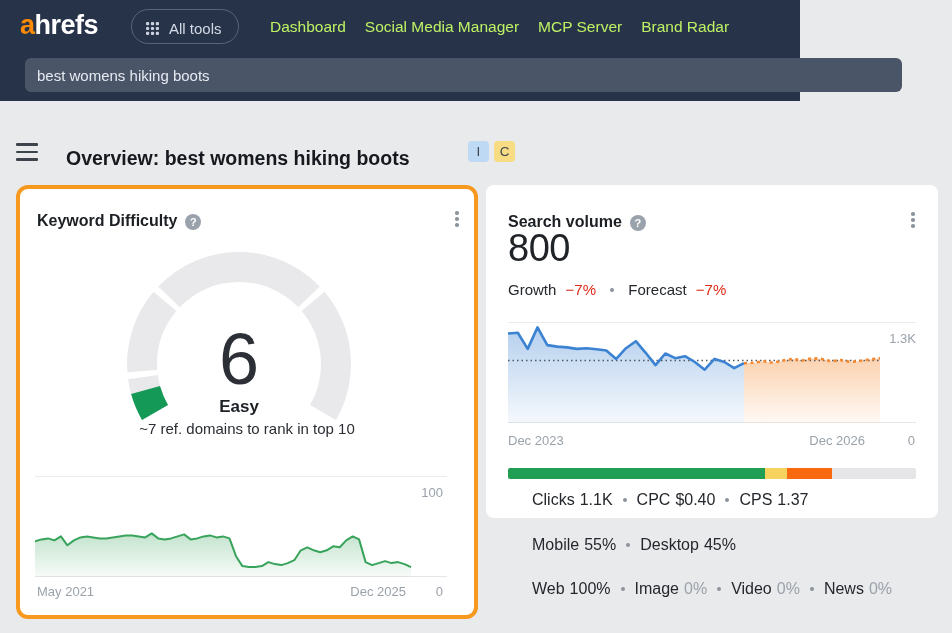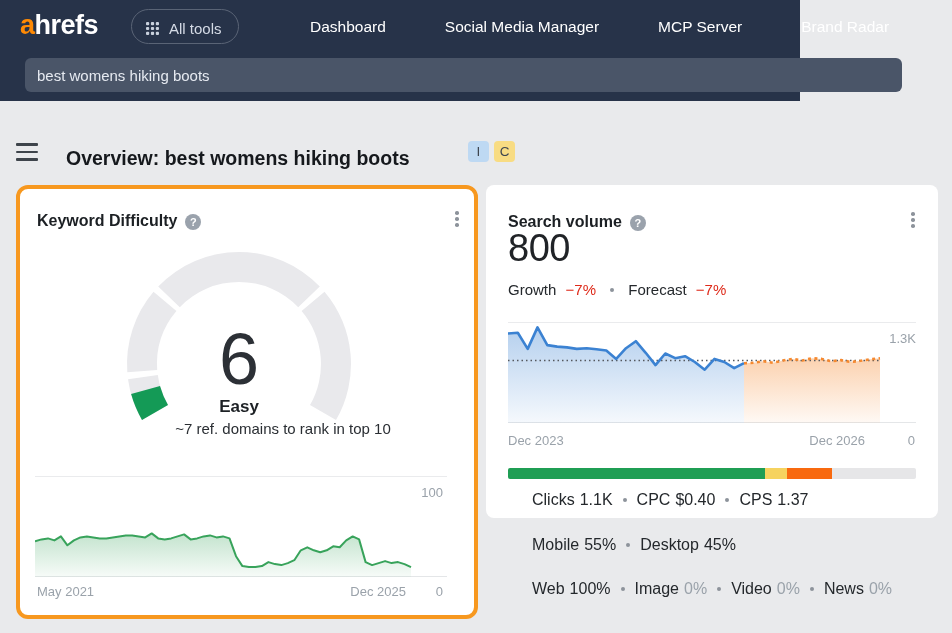--- a/index.html
+++ b/index.html
@@ -8,21 +8,21 @@
 
   
   .navbar{position:absolute;left:0;top:0;width:800px;height:101px;background:#273349;}
   .logo{position:absolute;left:20px;top:10px;font-size:27px;font-weight:700;color:#fff;
         letter-spacing:-0.5px;cursor:pointer;}
   .logo .accent{color:#ff8a04;}
   .all-tools{position:absolute;left:131px;top:9px;height:35px;display:flex;align-items:center;gap:9px;
              padding:4px 16px 0 13px;border:1px solid #5a6476;border-radius:18px;background:transparent;
              color:#d5dbe6;font-size:15px;font-family:inherit;cursor:pointer;box-sizing:border-box;}
   .nav-links{position:absolute;left:270px;top:0;height:53px;display:flex;align-items:center;gap:19px;}
-  .nav-link{color:#ffffff;font-size:15.5px;text-decoration:none;cursor:pointer;white-space:nowrap;margin-left:40px;}
+  .nav-link{color:#bef264;font-size:15.5px;text-decoration:none;cursor:pointer;white-space:nowrap;}
   .search-input{position:absolute;left:25px;top:58px;width:877px;height:34px;background:#4a5568;
                 border:none;border-radius:6px;color:#e6eaf1;font-size:15px;padding:0 12px;
                 box-sizing:border-box;font-family:inherit;outline:none;}
 
   
   .hamburger{position:absolute;left:16px;top:143px;width:22px;height:19px;cursor:pointer;}
   .hamburger i{display:block;height:2.6px;background:#3e444b;border-radius:1px;margin-bottom:5px;}
   .page-title{position:absolute;left:58px;top:139px;margin:8px;font-size:19.5px;font-weight:700;color:#16191d;}
   .badge{position:absolute;top:141px;width:21px;height:21px;border-radius:4px;font-size:13.5px;
          color:#3e4650;display:flex;align-items:center;justify-content:center;cursor:pointer;}
@@ -41,21 +41,21 @@
              font-weight:700;display:flex;align-items:center;justify-content:center;cursor:pointer;flex:none;}
   .kebab{margin-left:auto;display:flex;flex-direction:column;gap:2.6px;padding:3px;cursor:pointer;background:none;border:none;}
   .kebab i{width:3.6px;height:3.6px;border-radius:50%;background:#8d939b;display:block;}
 
   
   .gauge-svg{position:absolute;left:87px;top:63px;}
   .gauge-number{position:absolute;left:119px;top:134px;width:200px;text-align:center;
                 font-size:72px;font-weight:400;color:#2c3036;line-height:1;}
   .gauge-label{position:absolute;left:119px;top:208px;width:200px;text-align:center;
                font-size:17px;font-weight:700;color:#1d2125;}
-  .gauge-sub{position:absolute;left:0;top:231px;width:100%;text-align:center;font-size:15px;color:#2a2e33;margin-left:36px;}
+  .gauge-sub{position:absolute;left:0;top:231px;width:100%;text-align:center;font-size:15px;color:#2a2e33;}
 
   
   .kd-chart{position:absolute;left:15px;top:287px;}
   .sv-chart{position:absolute;left:22px;top:137px;}
   .axis-label{position:absolute;font-size:13px;color:#9aa2aa;white-space:nowrap;}
 
   
   .big-number{position:absolute;left:22px;top:42px;font-size:38px;font-weight:400;color:#202327;letter-spacing:-0.5px;}
   .growth-row{position:absolute;left:22px;top:96px;font-size:15px;color:#24282c;}
   .red{color:#de2a1a;}

